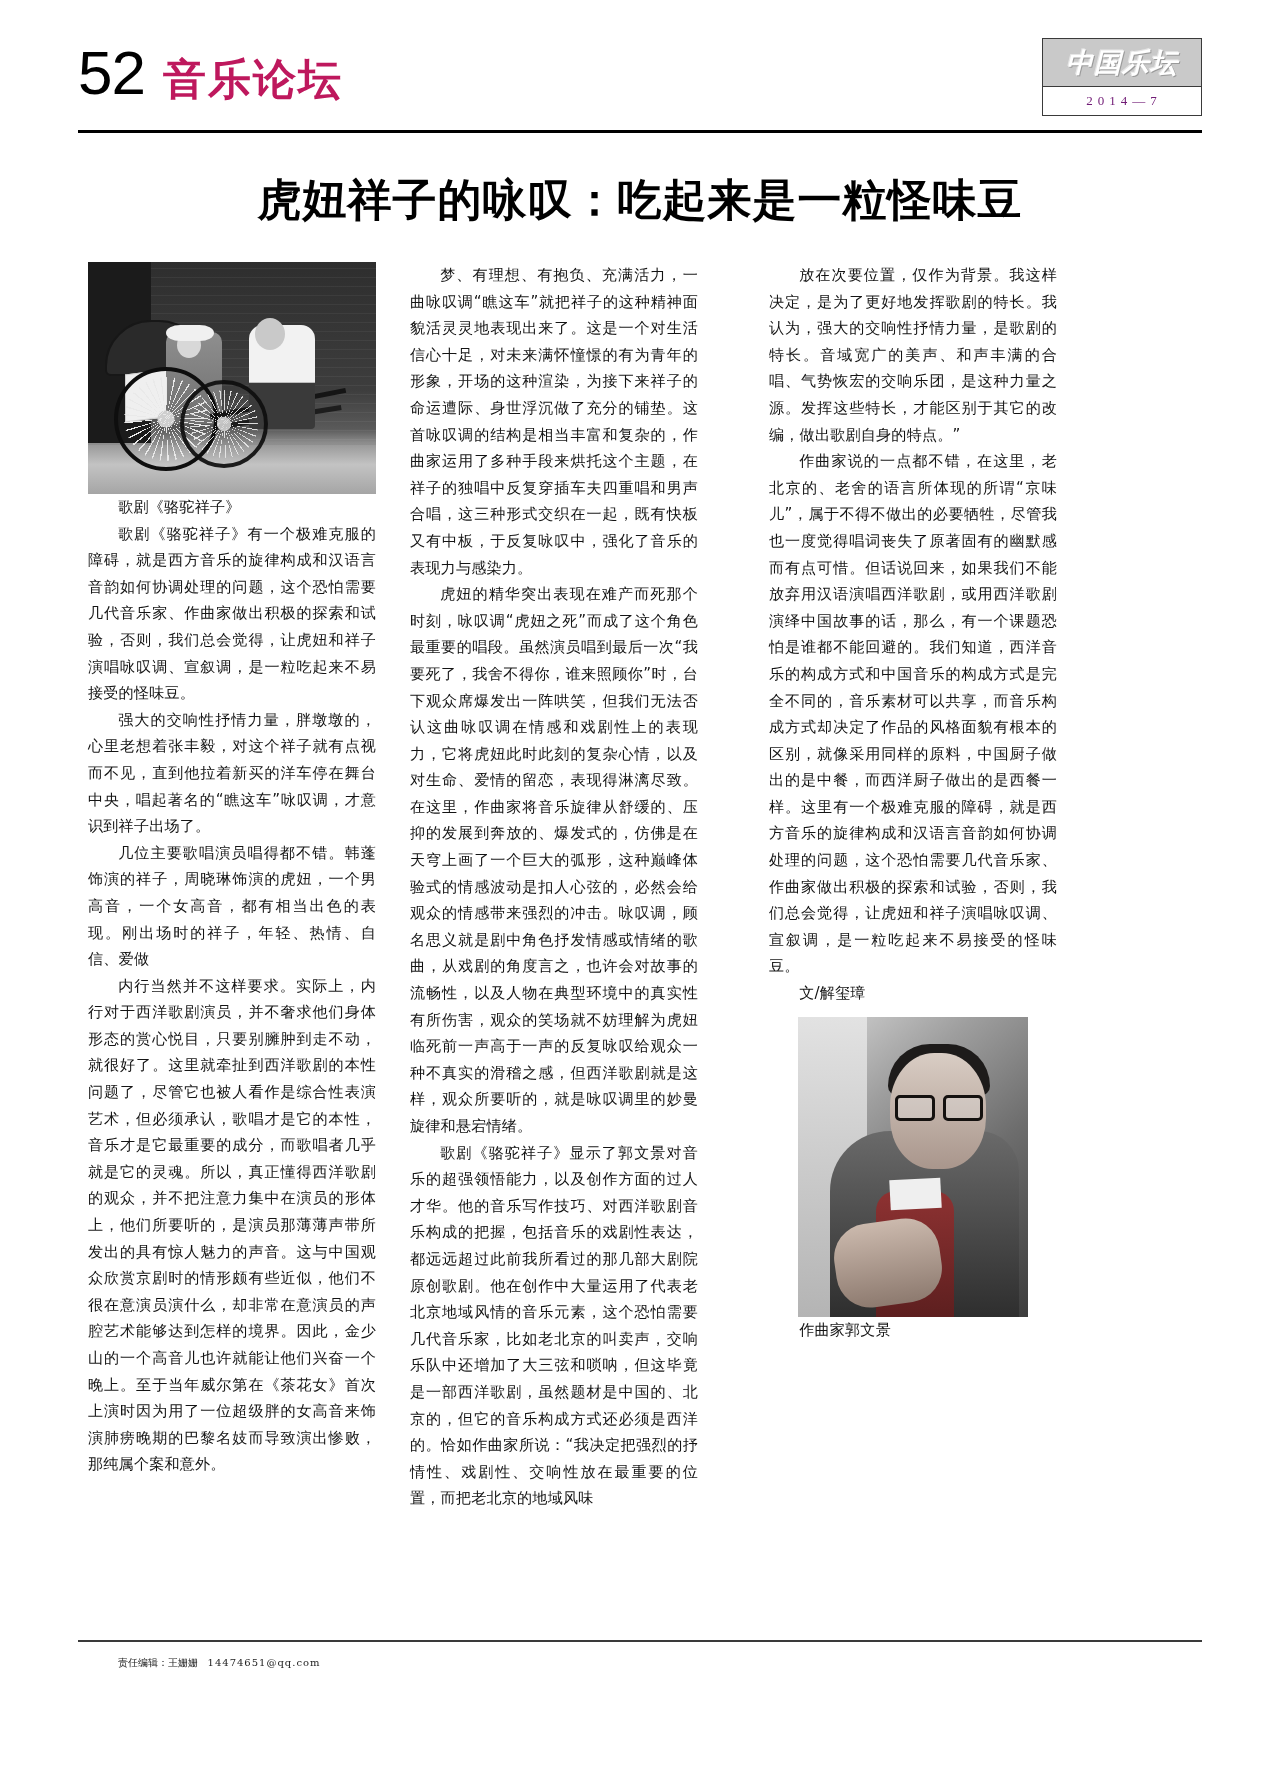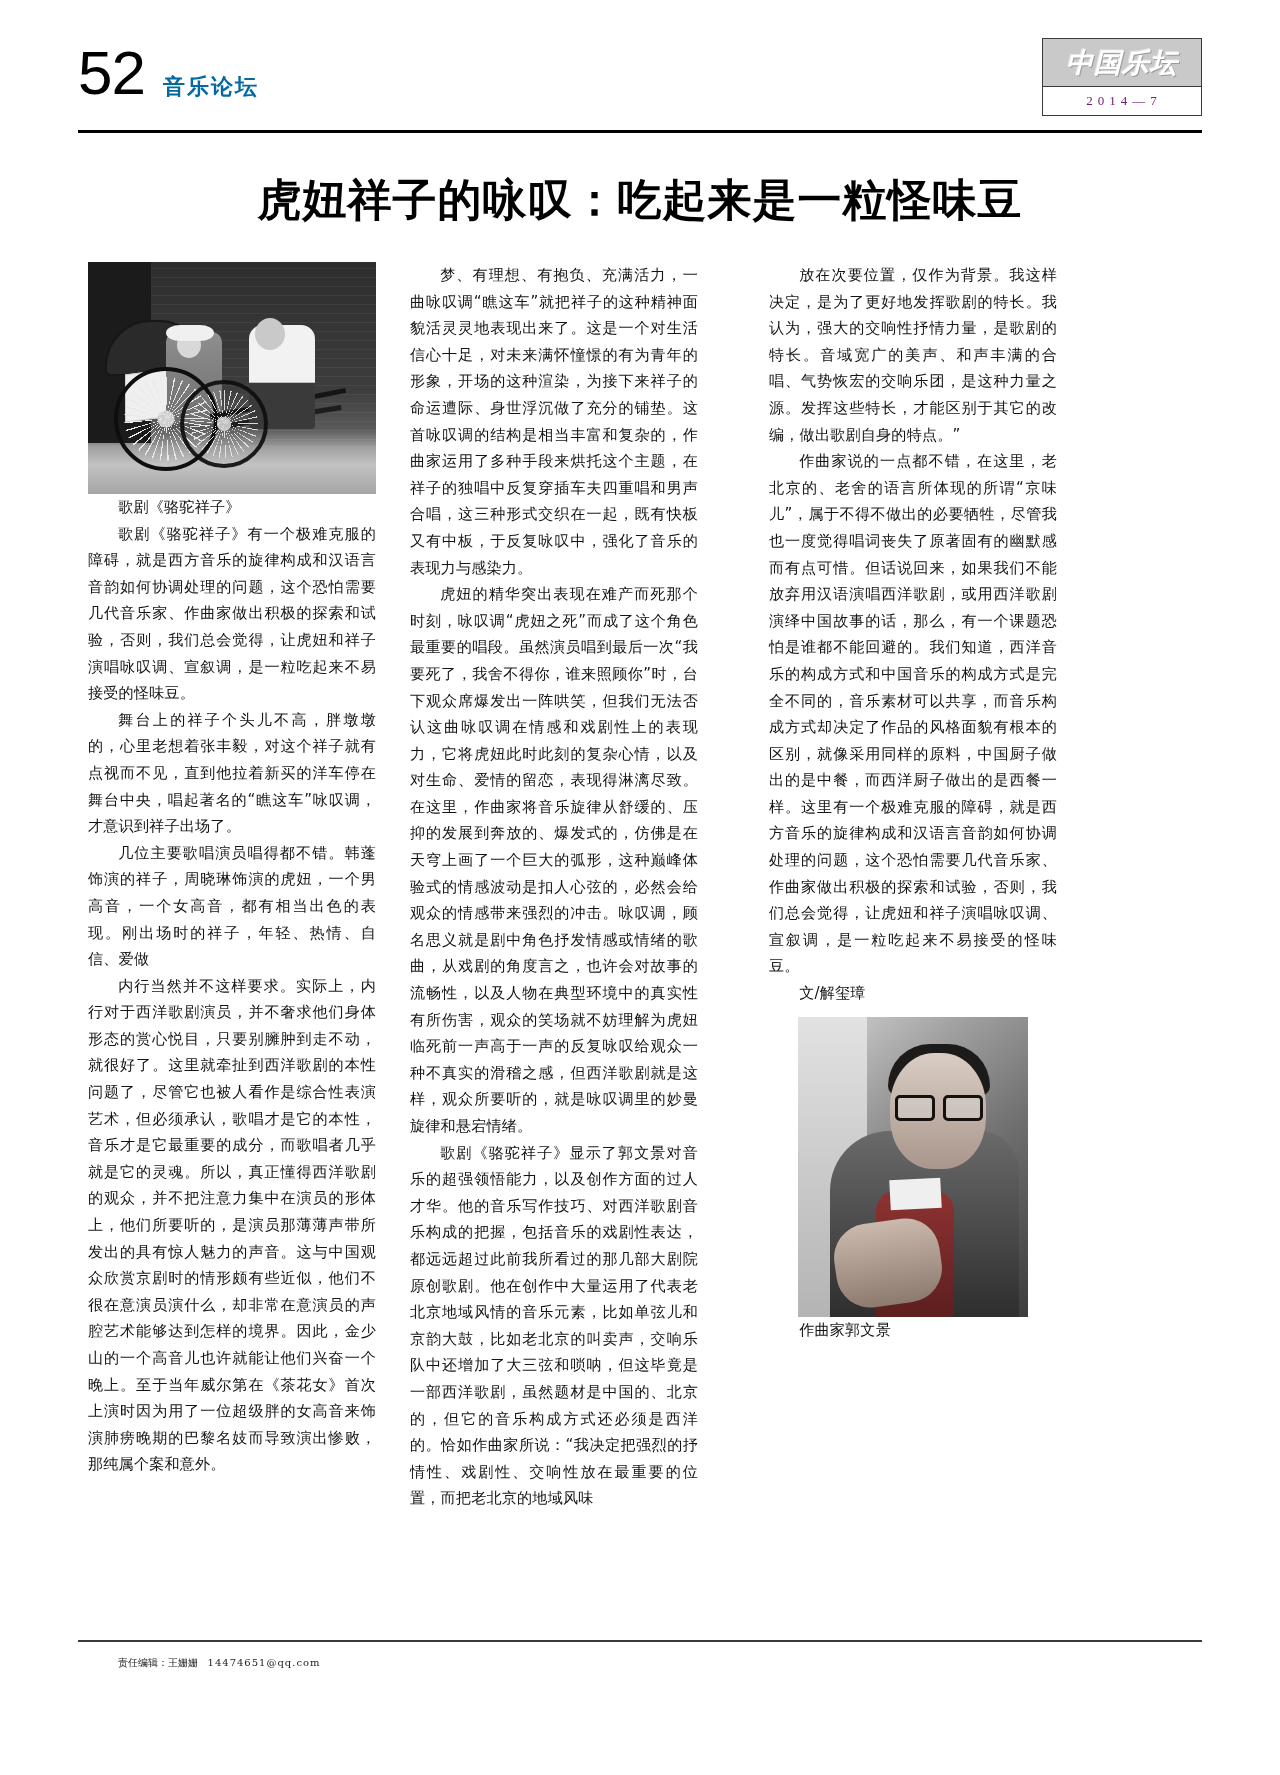--- a/index.html
+++ b/index.html
@@ -15,21 +15,21 @@
   .header{position:absolute;left:78px;top:42px;width:1124px;height:92px;}
   .hdr-left{position:absolute;left:0;top:0;display:flex;align-items:baseline;text-align:center;}
   .pagenum{
     font-family:"Liberation Sans","DejaVu Sans",sans-serif;
     font-size:62px;line-height:62px;font-weight:400;color:#000;
     letter-spacing:-1px;
   }
   .section-title{
     margin-left:18px;
     font-family:"DejaVu Sans","Liberation Sans",sans-serif;
-    font-size:22px;line-height:40px;font-weight:700;color:#0369a1;
+    font-size:43px;line-height:40px;font-weight:700;color:#be185d;
     letter-spacing:2px;
   }
   .rule-top{position:absolute;left:0;top:88px;width:1124px;height:3px;background:#000;}
 
   
   .masthead{
     position:absolute;right:0;top:-4px;width:160px;height:78px;
     border:1.5px solid #3a3a3a;box-sizing:border-box;background:#fff;
   }
   .mast-logo{
@@ -189,29 +189,29 @@
       <div class="hat"></div>
       <div class="shaft"></div>
       <div class="shaft2"></div>
       <div class="man-pull"></div>
       <div class="head-pull"></div>
       <div class="wheel w1"></div>
       <div class="wheel w2"></div>
     </div>
     <p class="caption">歌剧《骆驼祥子》</p>
     <p>歌剧《骆驼祥子》有一个极难克服的障碍，就是西方音乐的旋律构成和汉语言音韵如何协调处理的问题，这个恐怕需要几代音乐家、作曲家做出积极的探索和试验，否则，我们总会觉得，让虎妞和祥子演唱咏叹调、宣叙调，是一粒吃起来不易接受的怪味豆。</p>
-    <p>舞台上的祥子个头儿不高，胖墩墩的，心里老想着张丰毅，对这个祥子就有点视而不见，直到他拉着新买的洋车停在舞台中央，唱起著名的“瞧这车”咏叹调，才意识到祥子出场了。</p>
+    <p>强大的交响性抒情力量，胖墩墩的，心里老想着张丰毅，对这个祥子就有点视而不见，直到他拉着新买的洋车停在舞台中央，唱起著名的“瞧这车”咏叹调，才意识到祥子出场了。</p>
     <p>几位主要歌唱演员唱得都不错。韩蓬饰演的祥子，周晓琳饰演的虎妞，一个男高音，一个女高音，都有相当出色的表现。刚出场时的祥子，年轻、热情、自信、爱做</p>
     <p>内行当然并不这样要求。实际上，内行对于西洋歌剧演员，并不奢求他们身体形态的赏心悦目，只要别臃肿到走不动，就很好了。这里就牵扯到西洋歌剧的本性问题了，尽管它也被人看作是综合性表演艺术，但必须承认，歌唱才是它的本性，音乐才是它最重要的成分，而歌唱者几乎就是它的灵魂。所以，真正懂得西洋歌剧的观众，并不把注意力集中在演员的形体上，他们所要听的，是演员那薄薄声带所发出的具有惊人魅力的声音。这与中国观众欣赏京剧时的情形颇有些近似，他们不很在意演员演什么，却非常在意演员的声腔艺术能够达到怎样的境界。因此，金少山的一个高音儿也许就能让他们兴奋一个晚上。至于当年威尔第在《茶花女》首次上演时因为用了一位超级胖的女高音来饰演肺痨晚期的巴黎名妓而导致演出惨败，那纯属个案和意外。</p>
   </div>
 
   <div class="col col2">
     <p>梦、有理想、有抱负、充满活力，一曲咏叹调“瞧这车”就把祥子的这种精神面貌活灵灵地表现出来了。这是一个对生活信心十足，对未来满怀憧憬的有为青年的形象，开场的这种渲染，为接下来祥子的命运遭际、身世浮沉做了充分的铺垫。这首咏叹调的结构是相当丰富和复杂的，作曲家运用了多种手段来烘托这个主题，在祥子的独唱中反复穿插车夫四重唱和男声合唱，这三种形式交织在一起，既有快板又有中板，于反复咏叹中，强化了音乐的表现力与感染力。</p>
     <p>虎妞的精华突出表现在难产而死那个时刻，咏叹调“虎妞之死”而成了这个角色最重要的唱段。虽然演员唱到最后一次“我要死了，我舍不得你，谁来照顾你”时，台下观众席爆发出一阵哄笑，但我们无法否认这曲咏叹调在情感和戏剧性上的表现力，它将虎妞此时此刻的复杂心情，以及对生命、爱情的留恋，表现得淋漓尽致。在这里，作曲家将音乐旋律从舒缓的、压抑的发展到奔放的、爆发式的，仿佛是在天穹上画了一个巨大的弧形，这种巅峰体验式的情感波动是扣人心弦的，必然会给观众的情感带来强烈的冲击。咏叹调，顾名思义就是剧中角色抒发情感或情绪的歌曲，从戏剧的角度言之，也许会对故事的流畅性，以及人物在典型环境中的真实性有所伤害，观众的笑场就不妨理解为虎妞临死前一声高于一声的反复咏叹给观众一种不真实的滑稽之感，但西洋歌剧就是这样，观众所要听的，就是咏叹调里的妙曼旋律和悬宕情绪。</p>
-    <p>歌剧《骆驼祥子》显示了郭文景对音乐的超强领悟能力，以及创作方面的过人才华。他的音乐写作技巧、对西洋歌剧音乐构成的把握，包括音乐的戏剧性表达，都远远超过此前我所看过的那几部大剧院原创歌剧。他在创作中大量运用了代表老北京地域风情的音乐元素，比如单弦儿和京韵大鼓，比如老北京的叫卖声，交响乐队中还增加了大三弦和唢呐，但这毕竟是一部西洋歌剧，虽然题材是中国的、北京的，但它的音乐构成方式还必须是西洋的。恰如作曲家所说：“我决定把强烈的抒情性、戏剧性、交响性放在最重要的位置，而把老北京的地域风味</p>
+    <p>歌剧《骆驼祥子》显示了郭文景对音乐的超强领悟能力，以及创作方面的过人才华。他的音乐写作技巧、对西洋歌剧音乐构成的把握，包括音乐的戏剧性表达，都远远超过此前我所看过的那几部大剧院原创歌剧。他在创作中大量运用了代表老北京地域风情的音乐元素，这个恐怕需要几代音乐家，比如老北京的叫卖声，交响乐队中还增加了大三弦和唢呐，但这毕竟是一部西洋歌剧，虽然题材是中国的、北京的，但它的音乐构成方式还必须是西洋的。恰如作曲家所说：“我决定把强烈的抒情性、戏剧性、交响性放在最重要的位置，而把老北京的地域风味</p>
   </div>
 
   <div class="col col3">
     <p>放在次要位置，仅作为背景。我这样决定，是为了更好地发挥歌剧的特长。我认为，强大的交响性抒情力量，是歌剧的特长。音域宽广的美声、和声丰满的合唱、气势恢宏的交响乐团，是这种力量之源。发挥这些特长，才能区别于其它的改编，做出歌剧自身的特点。”</p>
     <p>作曲家说的一点都不错，在这里，老北京的、老舍的语言所体现的所谓“京味儿”，属于不得不做出的必要牺牲，尽管我也一度觉得唱词丧失了原著固有的幽默感而有点可惜。但话说回来，如果我们不能放弃用汉语演唱西洋歌剧，或用西洋歌剧演绎中国故事的话，那么，有一个课题恐怕是谁都不能回避的。我们知道，西洋音乐的构成方式和中国音乐的构成方式是完全不同的，音乐素材可以共享，而音乐构成方式却决定了作品的风格面貌有根本的区别，就像采用同样的原料，中国厨子做出的是中餐，而西洋厨子做出的是西餐一样。这里有一个极难克服的障碍，就是西方音乐的旋律构成和汉语言音韵如何协调处理的问题，这个恐怕需要几代音乐家、作曲家做出积极的探索和试验，否则，我们总会觉得，让虎妞和祥子演唱咏叹调、宣叙调，是一粒吃起来不易接受的怪味豆。</p>
     <p class="byline">文/解玺璋</p>
     <div class="photo photo-portrait">
       <div class="pt-bg"></div>
       <div class="pt-wall"></div>
       <div class="pt-body"></div>

